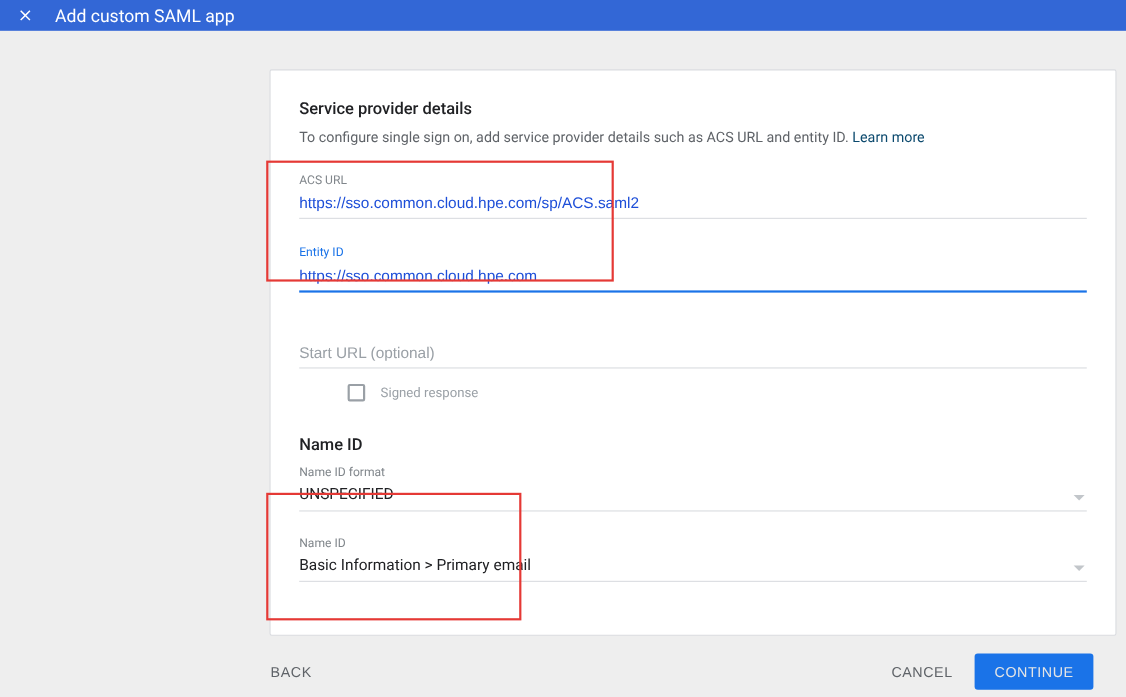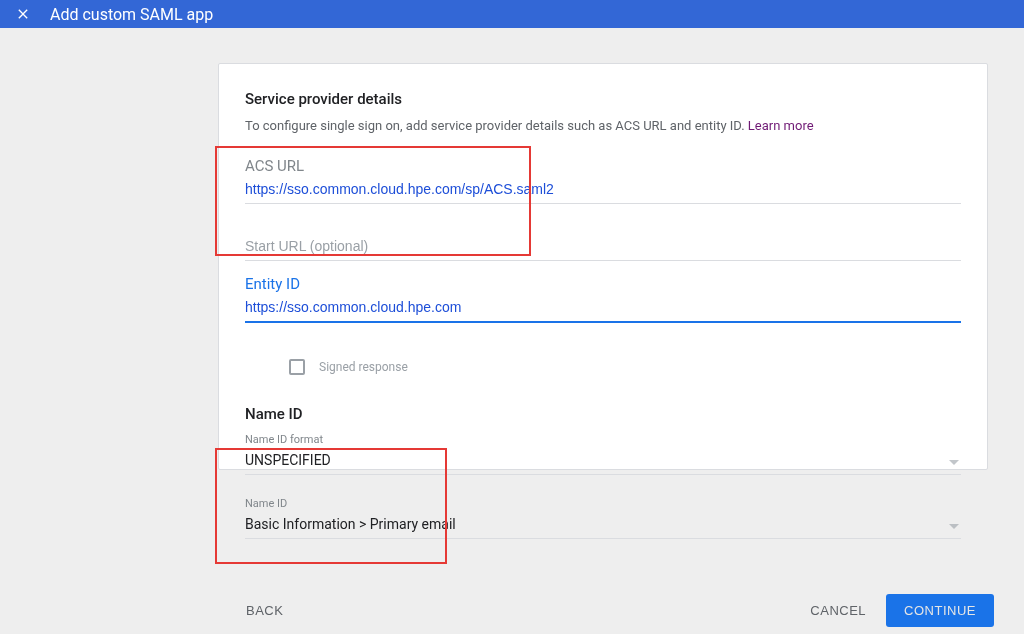--- a/index.html
+++ b/index.html
@@ -22,33 +22,33 @@
   .topbar .close-icon {
     width: 18px; height: 18px;
     display: inline-flex;
     align-items: center; justify-content: center;
     margin-right: 18px;
     cursor: pointer;
   }
   .topbar .title { font-size: 16px; font-weight: 400; }
   .card {
     position: absolute;
-    left: 218px; top: 63px;
+    left: 245px; top: 63px;
     width: 770px;
-    height: 407px;
+    height: 515px;
     background: #fff;
     border: 1px solid #dadce0;
     border-radius: 2px;
     padding: 26px 26px 20px 26px;
   }
   .section-title { font-size: 15px; font-weight: 500; color: #202124; margin-bottom: 10px; }
   .section-desc { font-size: 13px; color: #5f6368; margin-bottom: 24px; }
-  .link { color: #701a75; text-decoration: none; cursor: pointer; }
+  .link { color: #0c4a6e; text-decoration: none; cursor: pointer; }
   .field { position: relative; margin-bottom: 24px; }
-  .field-label { font-size: 15px; color: #80868b; display: block; margin-bottom: 2px; }
+  .field-label { font-size: 11px; color: #80868b; display: block; margin-bottom: 2px; }
   .field-label.focused { color: #1a73e8; }
   .field-input {
     width: 100%;
     border: none;
     border-bottom: 1px solid #dadce0;
     font-size: 14px;
     padding: 4px 0 6px 0;
     outline: none;
     background: transparent;
     color: #1d4ed8;
@@ -152,31 +152,31 @@
   <div class="section-title">Service provider details</div>
   <div class="section-desc">
     <span>To configure single sign on, add service provider details such as ACS URL and entity ID. </span><a class="link">Learn more</a>
   </div>
 
   <div class="field">
     <label class="field-label">ACS URL</label>
     <input class="field-input" value="https://sso.common.cloud.hpe.com/sp/ACS.saml2" style="">
   </div>
 
-  <div class="field" style="margin-bottom:14px;">
-    <input class="field-input" style="padding-top: 10px; color: rgb(154, 160, 166);" placeholder="Start URL (optional)">
-  </div>
-
   <div class="field" style="margin-bottom:36px;">
     <label class="field-label focused">Entity ID</label>
     <div style="position:relative;">
       <input class="field-input focused" value="https://sso.common.cloud.hpe.com" style="">
     </div>
   </div>
 
+  <div class="field" style="margin-bottom:14px;">
+    <input class="field-input" style="padding-top: 10px; color: rgb(154, 160, 166);" placeholder="Start URL (optional)">
+  </div>
+
   <div class="checkbox-row">
     <span class="chk"></span>
     <span class="chk-label">Signed response</span>
   </div>
 
   <div class="section-title">Name ID</div>
 
   <div class="select-field">
     <span class="select-label">Name ID format</span>
     <div class="select-value">UNSPECIFIED</div>

